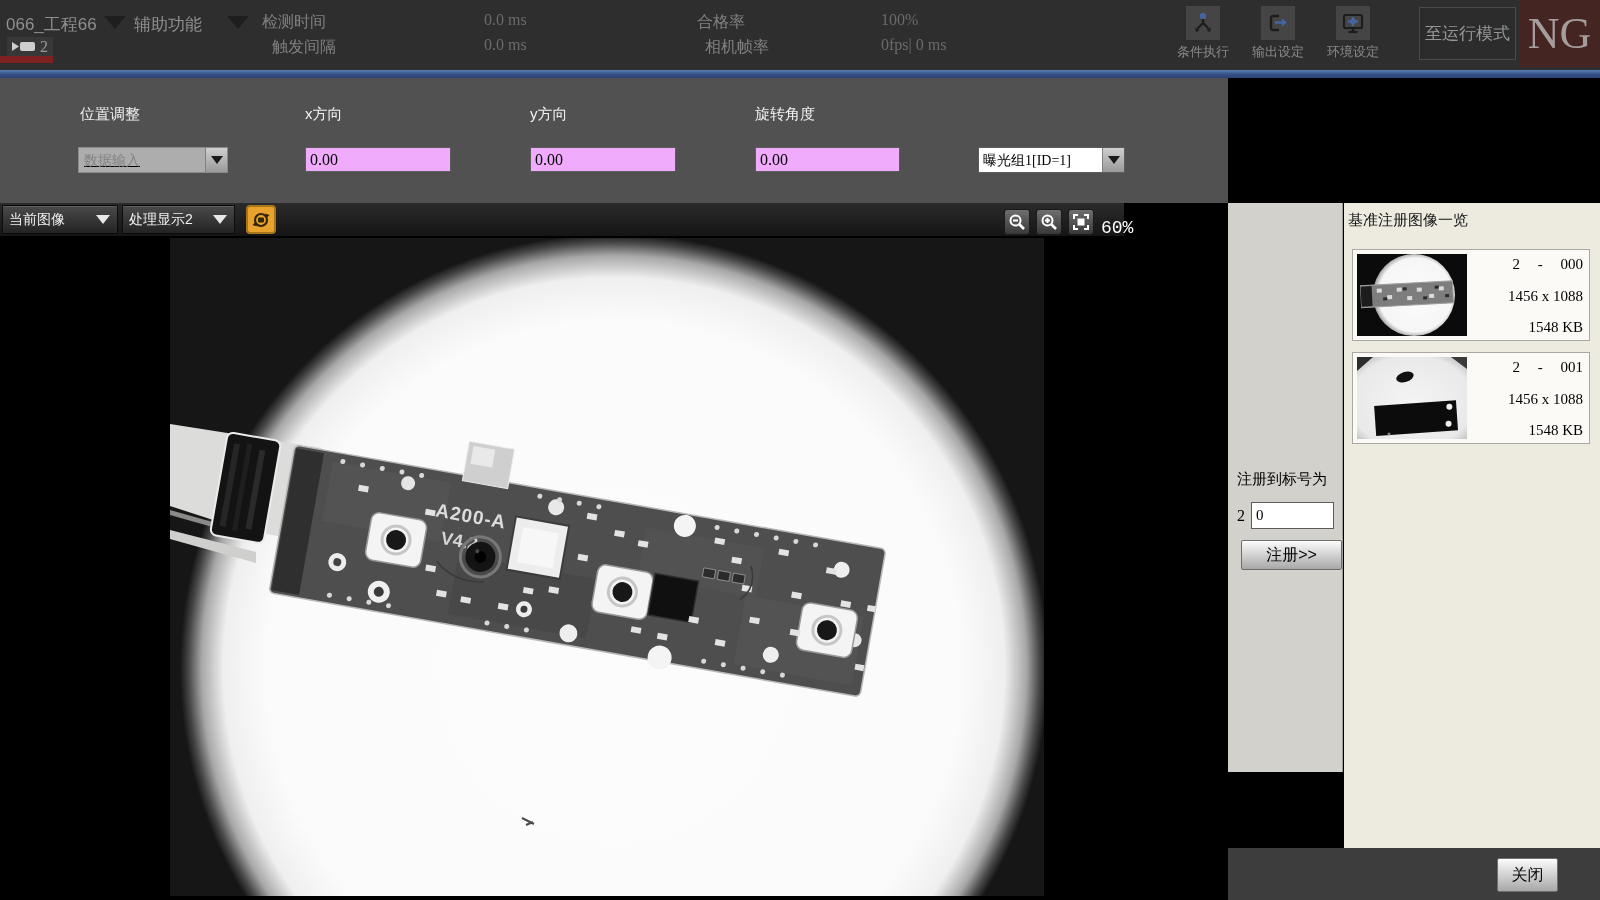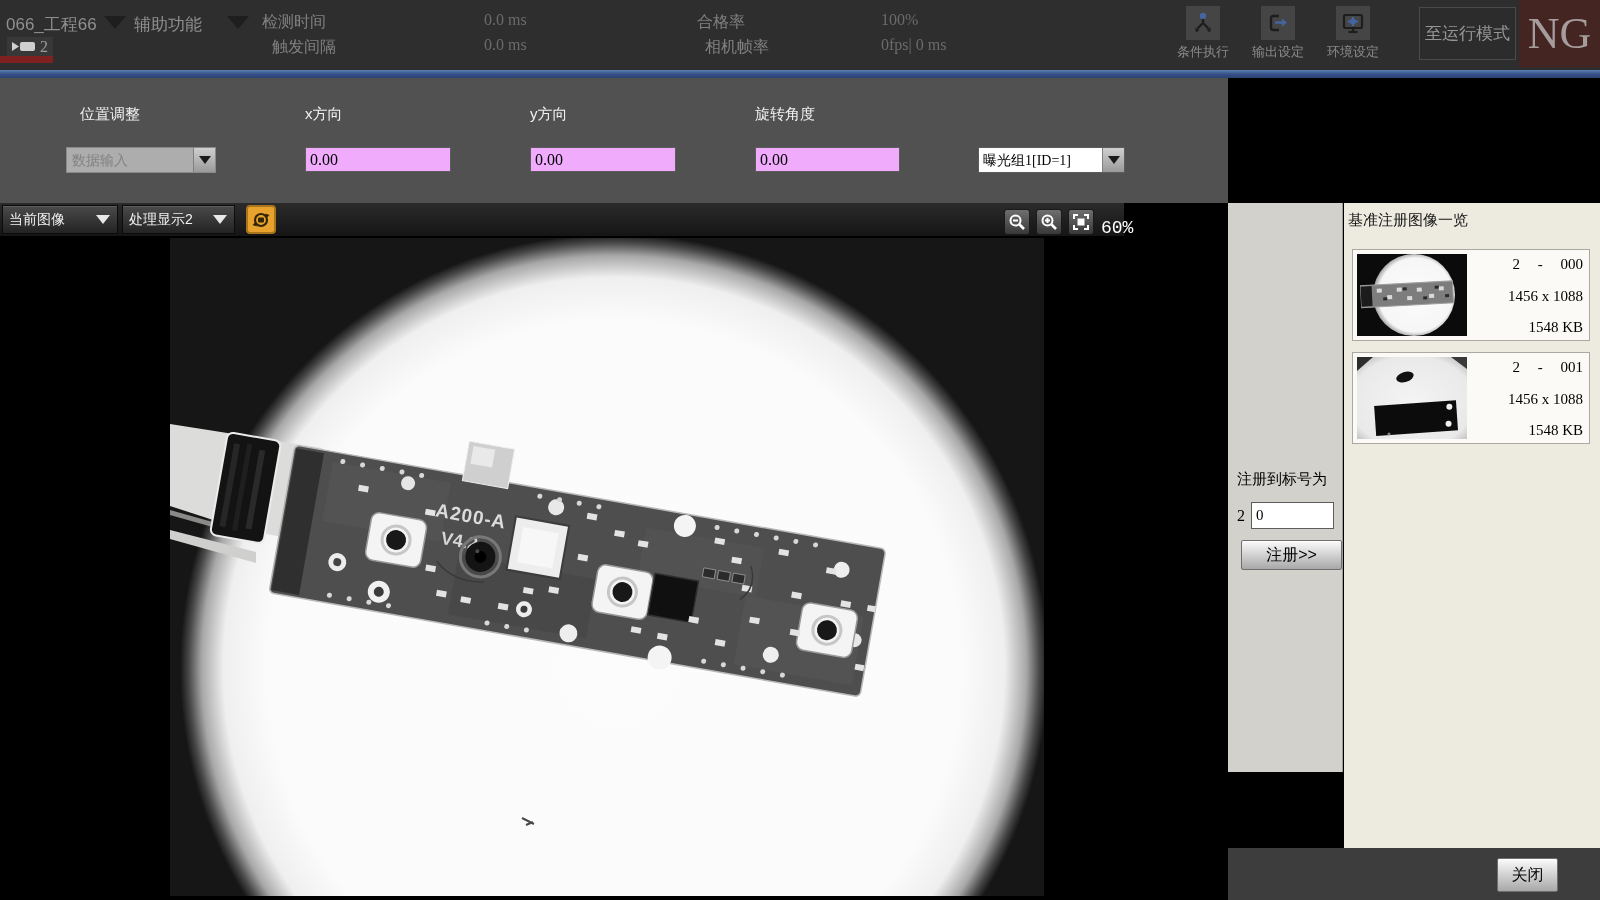--- a/index.html
+++ b/index.html
@@ -149,21 +149,21 @@
   </div>
 
   <div class="abs blue-line"></div>
 
   <div class="abs adjust-bar">
     <div class="form-label" style="left:80px;">位置调整</div>
     <div class="form-label" style="left:305px;">x方向</div>
     <div class="form-label" style="left:530px;">y方向</div>
     <div class="form-label" style="left:755px;">旋转角度</div>
 
-    <div class="combo-disabled" style="left:66px; width:150px;">
+    <div class="combo-disabled" style="left:78px; width:150px;text-decoration:underline;">
       <div class="txt">数据输入</div>
       <div class="combo-btn">
           <div class="tri"></div>
         </div>
     </div>
     <input class="txt-input" style="left: 305px; width: 146px;" value="0.00">
     <input class="txt-input" style="left: 530px; width: 146px;" value="0.00">
     <input class="txt-input" style="left: 755px; width: 145px;" value="0.00">
     <div class="combo-white" style="left:978px; width:147px;">
       <div class="txt">曝光组1[ID=1]</div>

